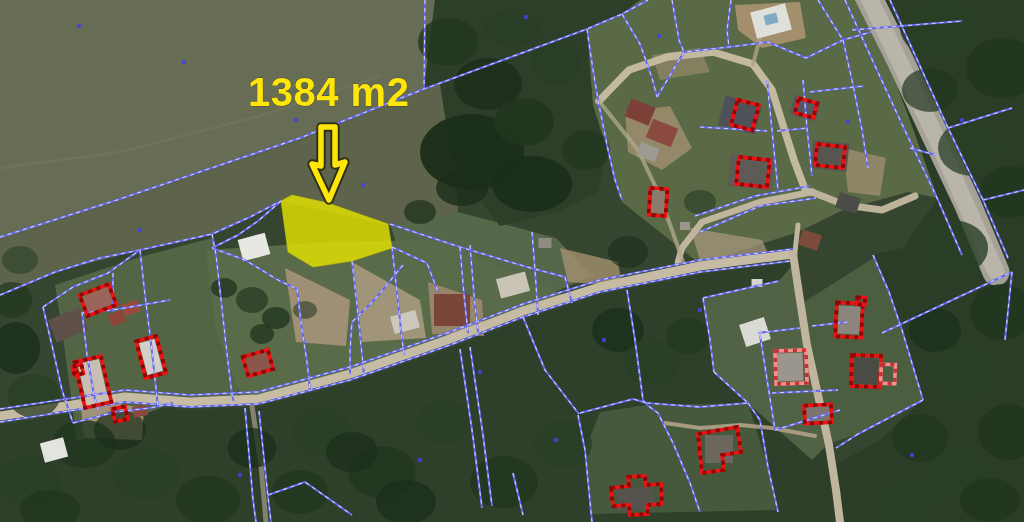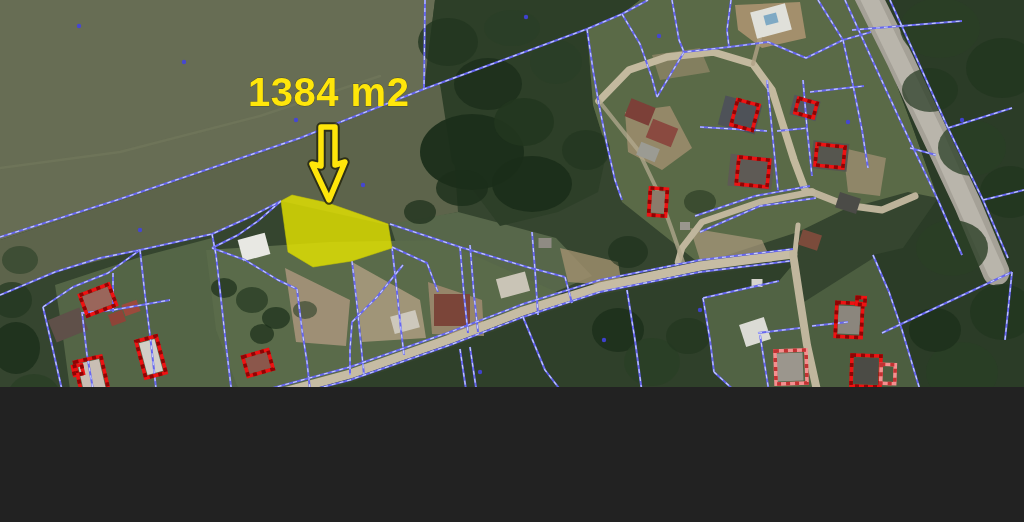--- a/index.html
+++ b/index.html
@@ -1,16 +1,16 @@
 <!DOCTYPE html>
 <html style="--yellow: #ffe60a; --hl: #e3e300;"><head>
 <meta charset="utf-8">
 <style>
   html,body{margin:0;padding:0;background:#222;}
-  .stage{position:relative;width:1024px;height:387px;overflow:hidden;background:#35452f;}
+  .stage{position:relative;width:1024px;height:522px;overflow:hidden;background:#35452f;}
   .stage svg{position:absolute;inset:0;display:block;}
   .pline-base{fill:none;stroke-width:2;stroke-linejoin:round;}
   .pline-dash{fill:none;stroke-width:1.1;stroke-dasharray:4 4;stroke-linejoin:round;}
   .bldg-base{fill:none;stroke-width:3.6;stroke-linejoin:miter;}
   .bldg-dash{fill:none;stroke-width:3.6;stroke-dasharray:4 5;stroke-linejoin:miter;}
   .hl{fill:var(--hl,#e3e300);fill-opacity:.82;stroke:#c8c800;stroke-width:1;stroke-opacity:.55;}
   .arrow-edge{fill:none;stroke:#23230a;stroke-width:9.5;stroke-linejoin:round;opacity:.8;}
   .arrow-body{fill:none;stroke:var(--yellow,#ffe60a);stroke-width:5.5;stroke-linejoin:round;}
   .area-label{fill:var(--yellow,#ffe60a);font-family:"Liberation Sans",sans-serif;font-weight:700;
               font-size:40px;letter-spacing:.5px;paint-order:stroke;stroke:#2a2a08;stroke-width:.8;stroke-opacity:.45;}

